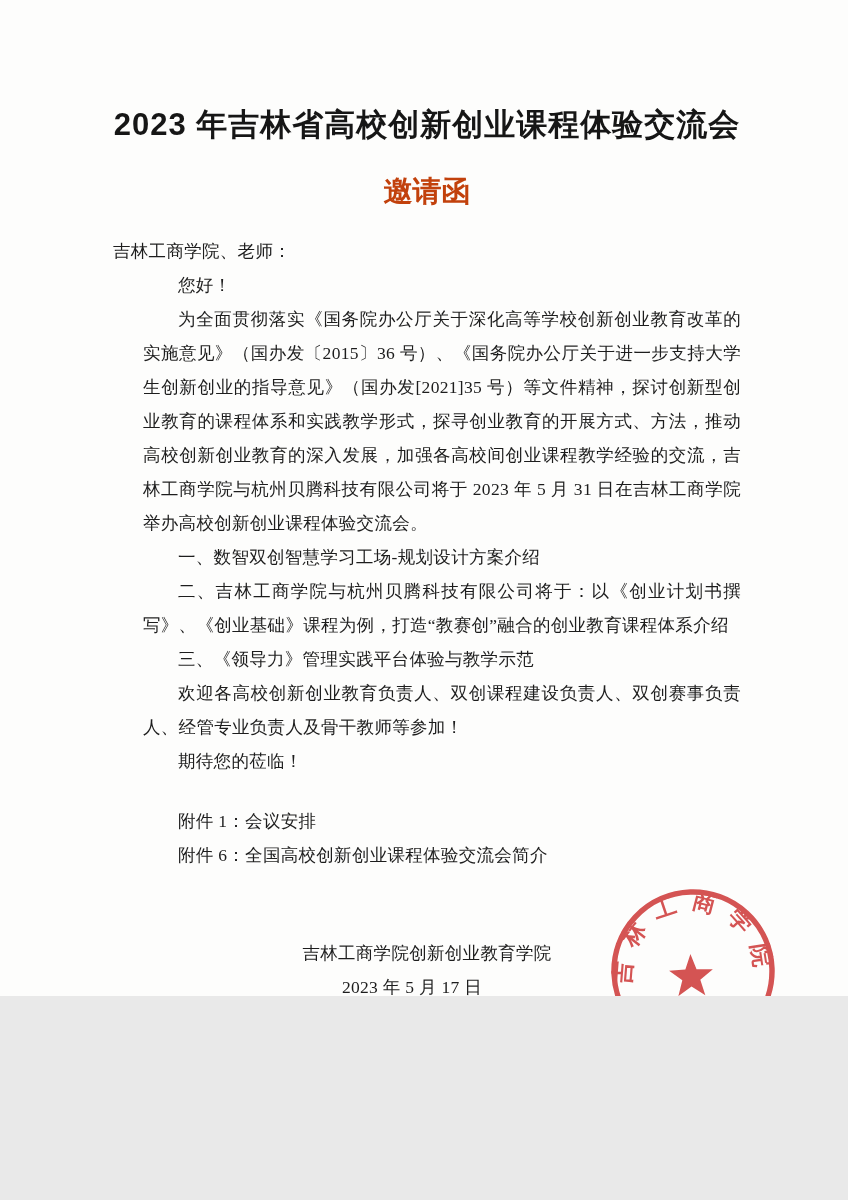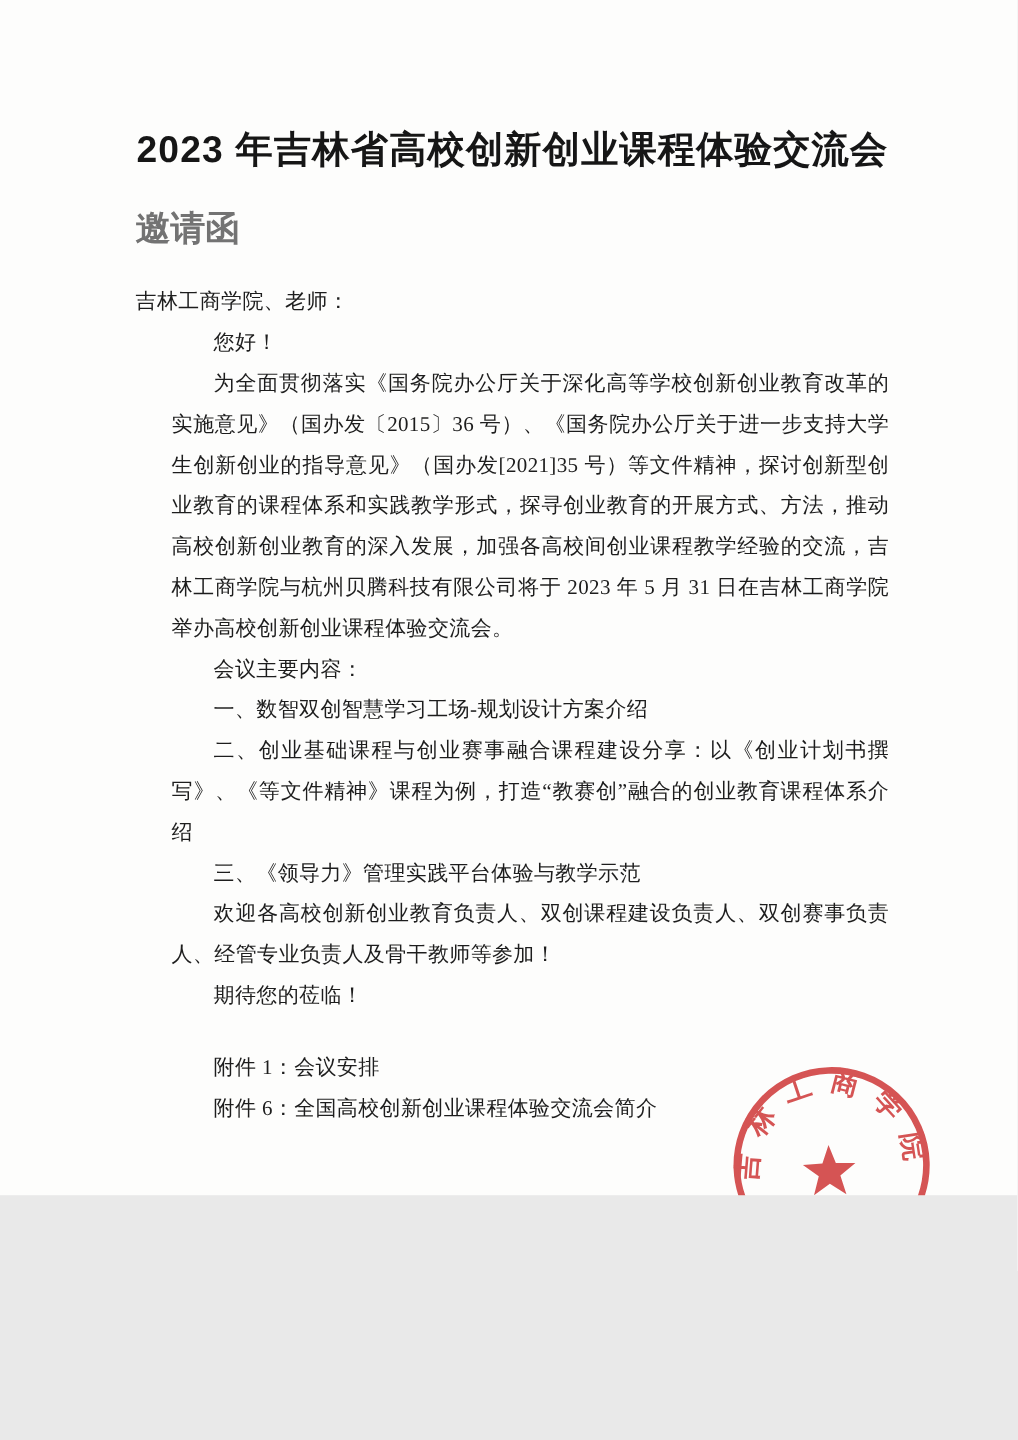--- a/index.html
+++ b/index.html
@@ -27,25 +27,26 @@
     text-align: center;
     font-family: "Liberation Sans", "DejaVu Sans", sans-serif;
     font-weight: 700;
     font-size: 31px;
     line-height: 46px;
     letter-spacing: 1px;
     color: #161616;
   }
   .doc-subtitle {
     margin: 22px 0 0 0;
+    text-align: center;
     font-family: "Liberation Sans", "DejaVu Sans", sans-serif;
     font-weight: 700;
     font-size: 29px;
     line-height: 42px;
-    color: #737373;
+    color: #c2410c;
   }
   .body-text { margin-top: 22px; }
   .para {
     margin: 0;
     font-size: 17.5px;
     line-height: 34px;
     text-align: justify;
     letter-spacing: 0.3px;
   }
   .para.indent { text-indent: 2em; margin-left: 30px; }
@@ -86,23 +87,22 @@
 
     <h1 class="doc-title">2023 年吉林省高校创新创业课程体验交流会</h1>
 
     <h2 class="doc-subtitle">邀请函</h2>
 
     <div class="body-text">
       <p class="para">吉林工商学院、老师：</p>
       <div id="paragraphs">
           <p class="para indent">您好！</p>
           <p class="para indent">为全面贯彻落实《国务院办公厅关于深化高等学校创新创业教育改革的实施意见》（国办发〔2015〕36 号）、《国务院办公厅关于进一步支持大学生创新创业的指导意见》（国办发[2021]35 号）等文件精神，探讨创新型创业教育的课程体系和实践教学形式，探寻创业教育的开展方式、方法，推动高校创新创业教育的深入发展，加强各高校间创业课程教学经验的交流，吉林工商学院与杭州贝腾科技有限公司将于 2023 年 5 月 31 日在吉林工商学院举办高校创新创业课程体验交流会。</p>
-          <p class="para indent">会议主要内容：</p>
           <p class="para indent">一、数智双创智慧学习工场-规划设计方案介绍</p>
-          <p class="para indent">二、创业基础课程与创业赛事融合课程建设分享：以《创业计划书撰写》、《等文件精神》课程为例，打造“教赛创”融合的创业教育课程体系介绍</p>
+          <p class="para indent">二、吉林工商学院与杭州贝腾科技有限公司将于：以《创业计划书撰写》、《创业基础》课程为例，打造“教赛创”融合的创业教育课程体系介绍</p>
           <p class="para indent">三、《领导力》管理实践平台体验与教学示范</p>
           <p class="para indent">欢迎各高校创新创业教育负责人、双创课程建设负责人、双创赛事负责人、经管专业负责人及骨干教师等参加！</p>
           <p class="para indent">期待您的莅临！</p>
         </div>
     </div>
 
     <div class="attachments" id="attachments">
         <p class="para indent">附件 1：会议安排</p>
         <p class="para indent">附件 6：全国高校创新创业课程体验交流会简介</p>
       </div>

